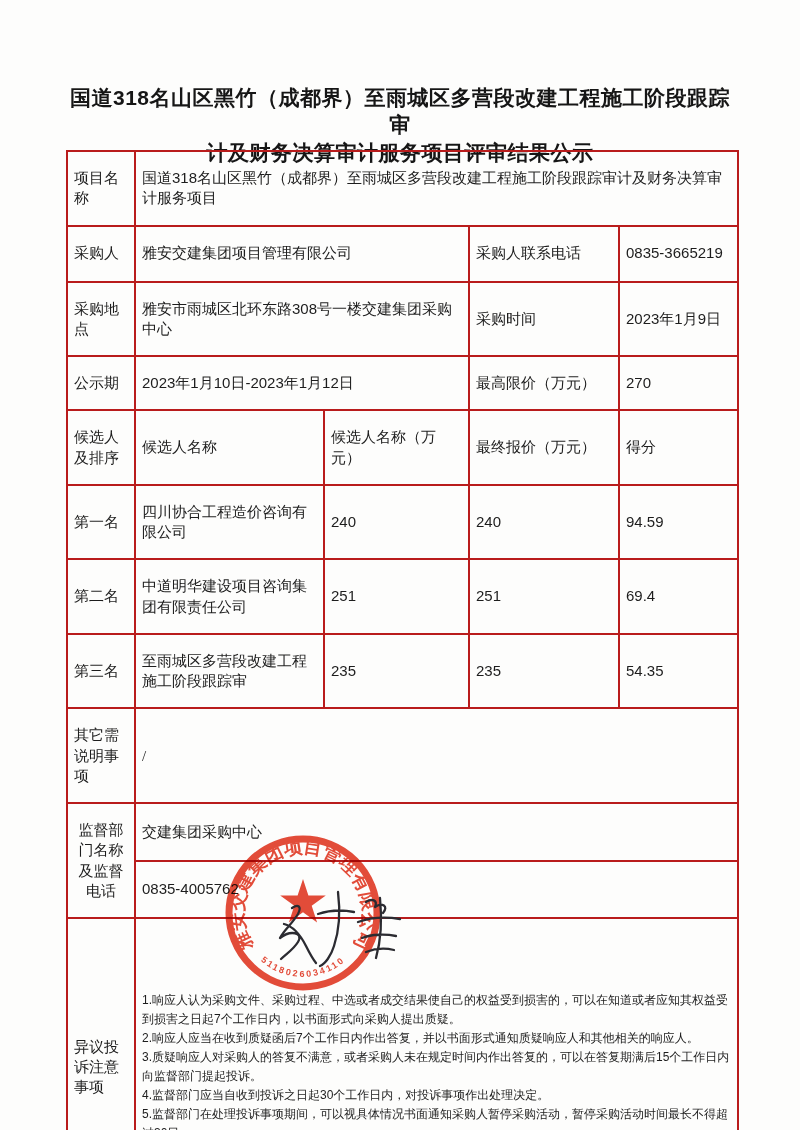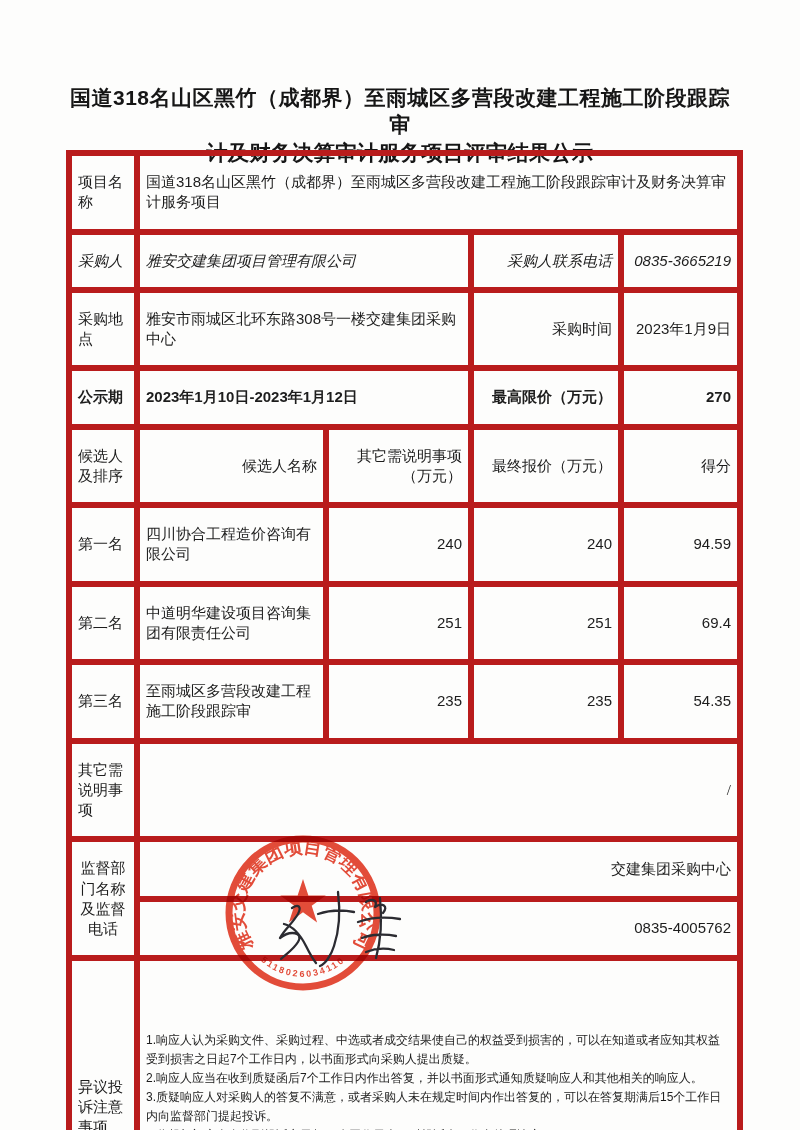--- a/index.html
+++ b/index.html
@@ -29,34 +29,34 @@
     position: absolute;
     left: 66px;
     top: 150px;
     width: 671px;
     border-collapse: collapse;
     table-layout: fixed;
     font-size: 15px;
     color: #1d1d1d;
   }
   table.doc td {
-    border: 6px solid #b91c1c;
+    border: 2px solid #b91c1c;
     padding: 16px 6px;
     vertical-align: middle;
     line-height: 1.35;
     overflow: hidden;
   }
   td.lbl { text-align: left; }
   td.lbl-ctr { text-align: center; }
-  td.ctr { text-align: right; }
+  td.ctr { text-align: left; }
   td.val { text-align: left; }
   tr.r1 td { height: 45px; }
-  tr.r2 td { height: 56px; font-style: italic; }
+  tr.r2 td { height: 56px; }
   tr.r3 td { height: 44px; }
-  tr.r4 td { height: 52px; font-weight: bold; }
+  tr.r4 td { height: 52px; }
   tr.r5 td { height: 37px; }
   tr.r6 td { height: 42px; }
   tr.r7 td { height: 42px; }
   tr.r8 td { height: 39px; }
   tr.r9 td { height: 42px; font-family: Liberation Serif, serif; }
   tr.r10 td { height: 40px; }
   tr.r11 td { height: 39px; }
   tr.r12 td { height: 298px; }
   tr.r13 td { height: 42px; }
   td.objection-cell {
@@ -118,21 +118,21 @@
       </tr>
       <tr class="r4">
         <td class="lbl">公示期</td>
         <td class="val" colspan="2">2023年1月10日-2023年1月12日</td>
         <td class="ctr">最高限价（万元）</td>
         <td class="ctr">270</td>
       </tr>
       <tr class="r5">
         <td class="lbl">候选人及排序</td>
         <td class="ctr">候选人名称</td>
-        <td class="ctr">其它需说明事项（万元）</td>
+        <td class="ctr">候选人名称（万元）</td>
         <td class="ctr">最终报价（万元）</td>
         <td class="ctr">得分</td>
       </tr>
       <tr class="r6">
         <td class="lbl">第一名</td>
         <td class="val">四川协合工程造价咨询有限公司</td>
         <td class="ctr">240</td>
         <td class="ctr">240</td>
         <td class="ctr">94.59</td>
       </tr>

